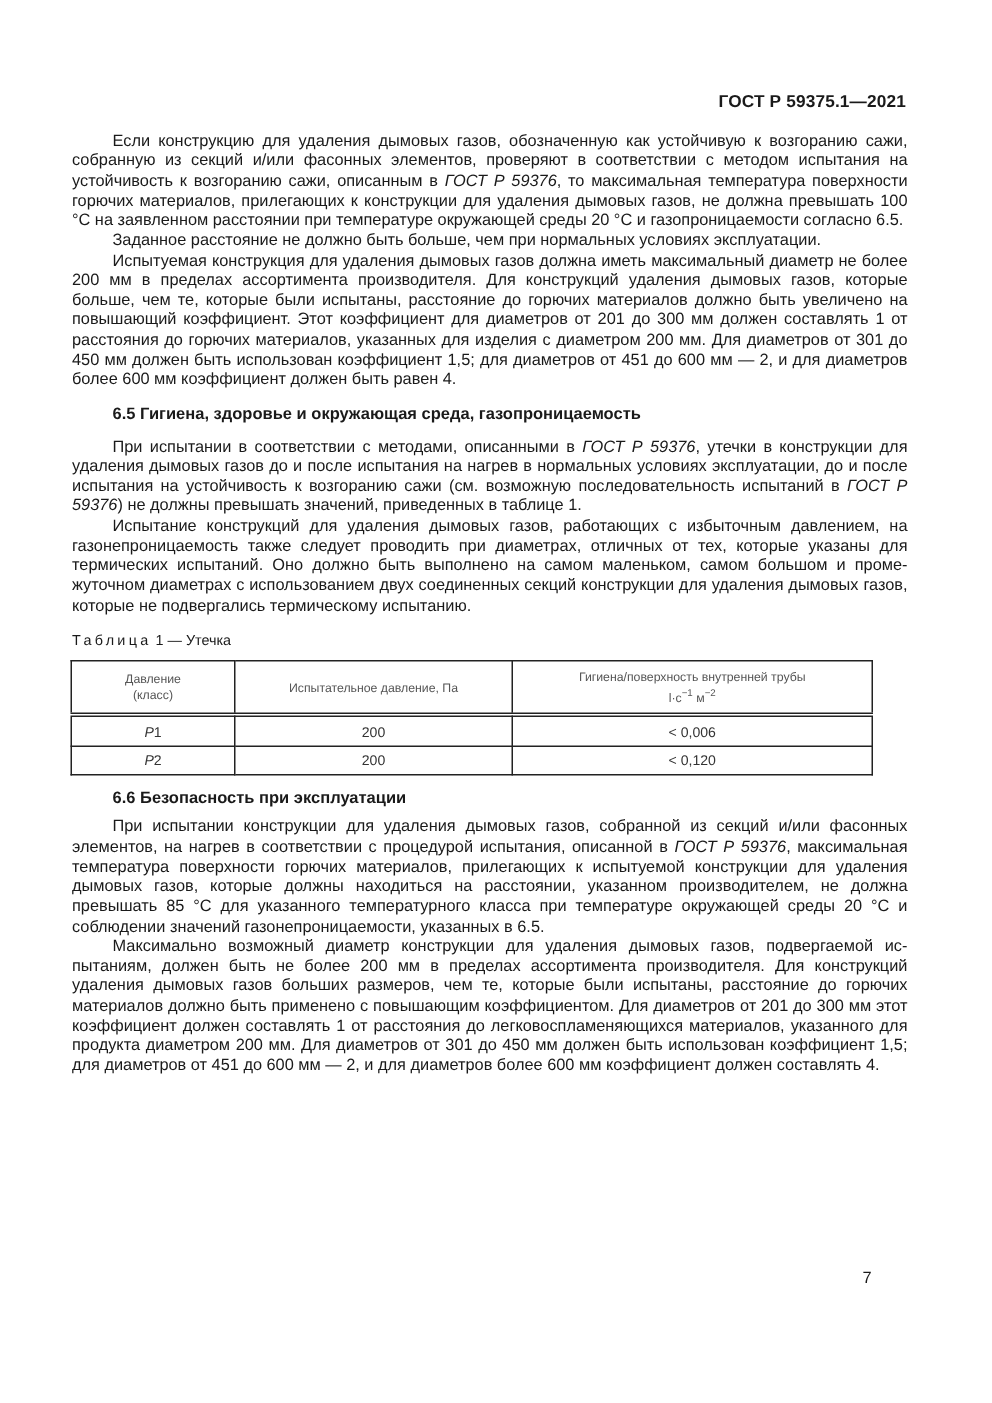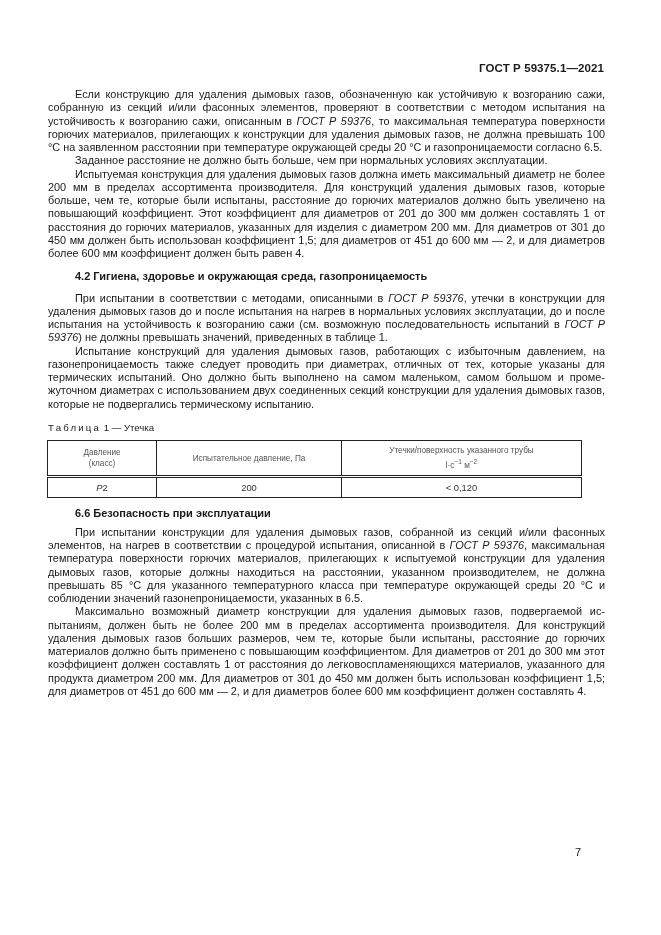--- a/index.html
+++ b/index.html
@@ -41,35 +41,40 @@
 
 <div class="header-code">ГОСТ Р 59375.1—2021</div>
 
 <div class="content">
 
   <p class="p"><span>Если конструкцию для удаления дымовых газов, обозначенную как устойчивую к возгоранию сажи, собранную из секций и/или фасонных элементов, проверяют в соответствии с методом испытания на устойчивость к возгоранию сажи, описанным в </span><span class="ref">ГОСТ Р 59376</span><span>, то максимальная температура поверх­ности горючих материалов, прилегающих к конструкции для удаления дымовых газов, не должна пре­вышать 100 °С на заявленном расстоянии при температуре окружающей среды 20 °С и газопроницае­мости согласно 6.5.</span></p>
   <p class="p">Заданное расстояние не должно быть больше, чем при нормальных условиях эксплуатации.</p>
   <p class="p">Испытуемая конструкция для удаления дымовых газов должна иметь максимальный диаметр не более 200 мм в пределах ассортимента производителя. Для конструкций удаления дымовых газов, которые больше, чем те, которые были испытаны, расстояние до горючих материалов должно быть увеличено на повышающий коэффициент. Этот коэффициент для диаметров от 201 до 300 мм должен составлять 1 от расстояния до горючих материалов, указанных для изделия с диаметром 200 мм. Для диаметров от 301 до 450 мм должен быть использован коэффициент 1,5; для диаметров от 451 до 600 мм — 2, и для диаметров более 600 мм коэффициент должен быть равен 4.</p>
 
   <div class="gap-s"></div>
-  <div class="h2">4.2  Гигиена, здоровье и окружающая среда, газопроницаемость</div>
+  <div class="h2">6.5  Гигиена, здоровье и окружающая среда, газопроницаемость</div>
   <p class="p"><span>При испытании в соответствии с методами, описанными в </span><span class="ref">ГОСТ Р 59376</span><span>, утечки в конструкции для удаления дымовых газов до и после испытания на нагрев в нормальных условиях эксплуатации, до и после испытания на устойчивость к возгоранию сажи (см. возможную последовательность испытаний в </span><span class="ref">ГОСТ Р 59376</span><span>) не должны превышать значений, приведенных в таблице 1.</span></p>
   <p class="p">Испытание конструкций для удаления дымовых газов, работающих с избыточным давлением, на газонепроницаемость также следует проводить при диаметрах, отличных от тех, которые указаны для термических испытаний. Оно должно быть выполнено на самом маленьком, самом большом и проме­жуточном диаметрах с использованием двух соединенных секций конструкции для удаления дымовых газов, которые не подвергались термическому испытанию.</p>
 
   <div class="caption"><span class="spaced">Таблица</span><span> 1 — Утечка</span></div>
 
   <table class="data">
     <thead>
       <tr>
         <th class="col1"><span>Давление</span><br><span>(класс)</span></th>
         <th class="col2">Испытательное давление, Па</th>
-        <th><span>Утечки/поверхность указанного трубы</span><br><span>l·c</span><span class="sup">−1</span><span>  м</span><span class="sup">−2</span></th>
+        <th><span>Гигиена/поверхность внутренней трубы</span><br><span>l·c</span><span class="sup">−1</span><span>  м</span><span class="sup">−2</span></th>
       </tr>
     </thead>
     <tbody>
+      <tr>
+        <td><i>P</i><span>1</span></td>
+        <td>200</td>
+        <td>&lt; 0,006</td>
+      </tr>
       <tr>
         <td><i>P</i><span>2</span></td>
         <td>200</td>
         <td>&lt; 0,120</td>
       </tr>
     </tbody>
   </table>
 
   <div style="height:9px"></div>
   <div class="h2" style="margin-bottom:6px">6.6  Безопасность при эксплуатации</div>

